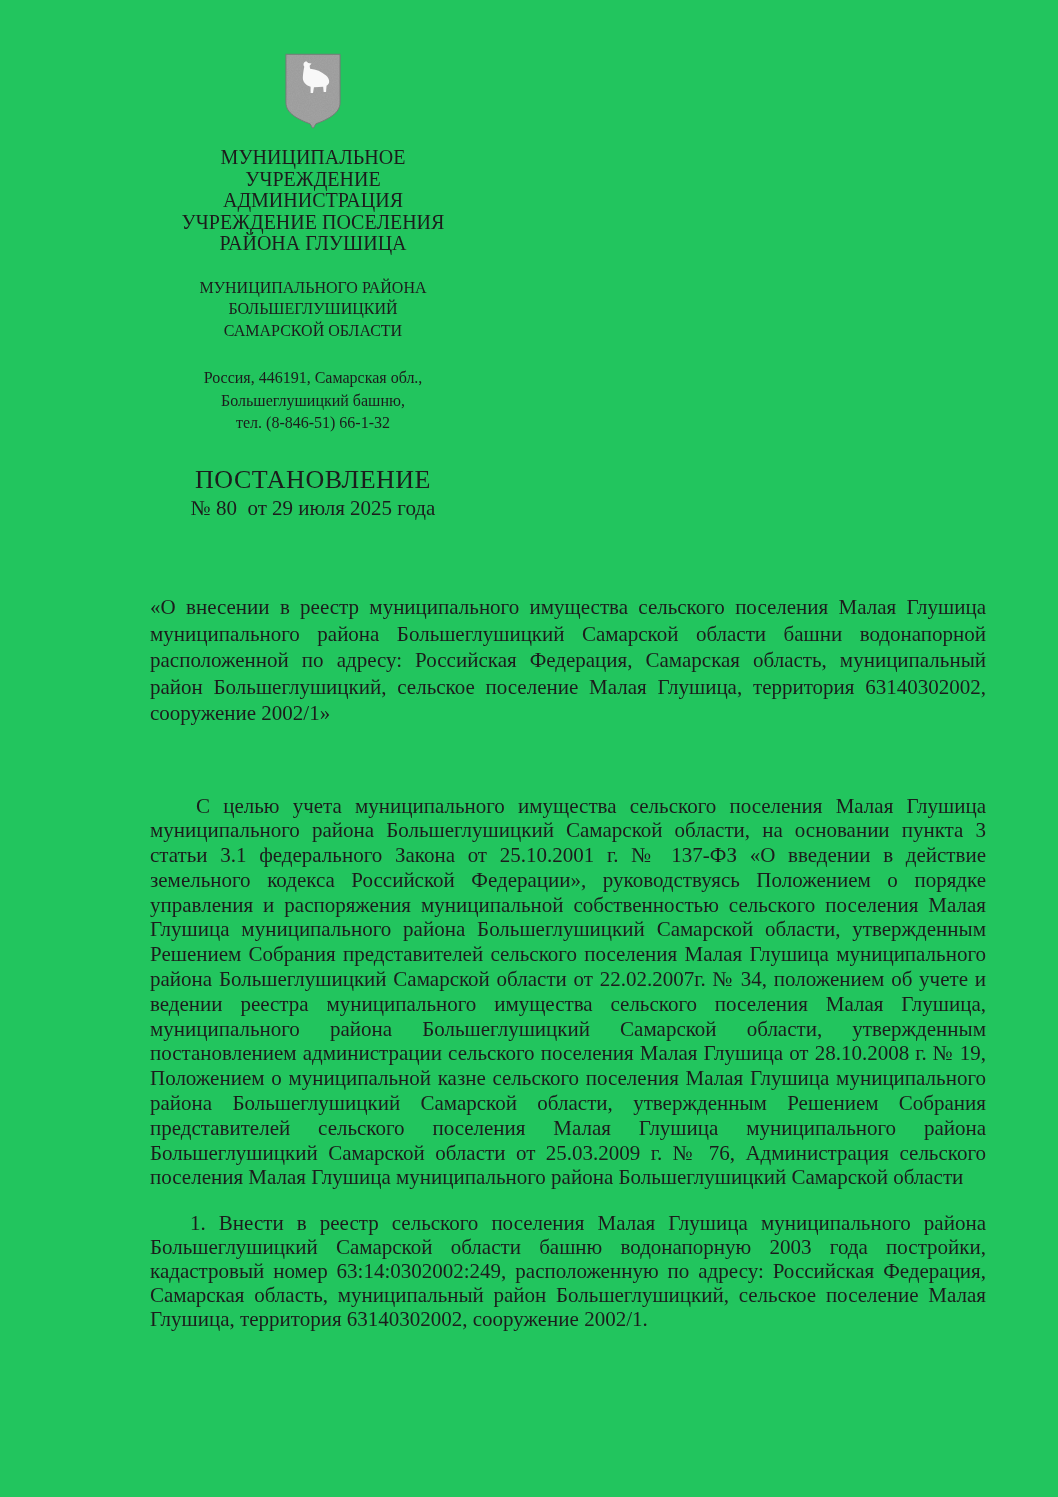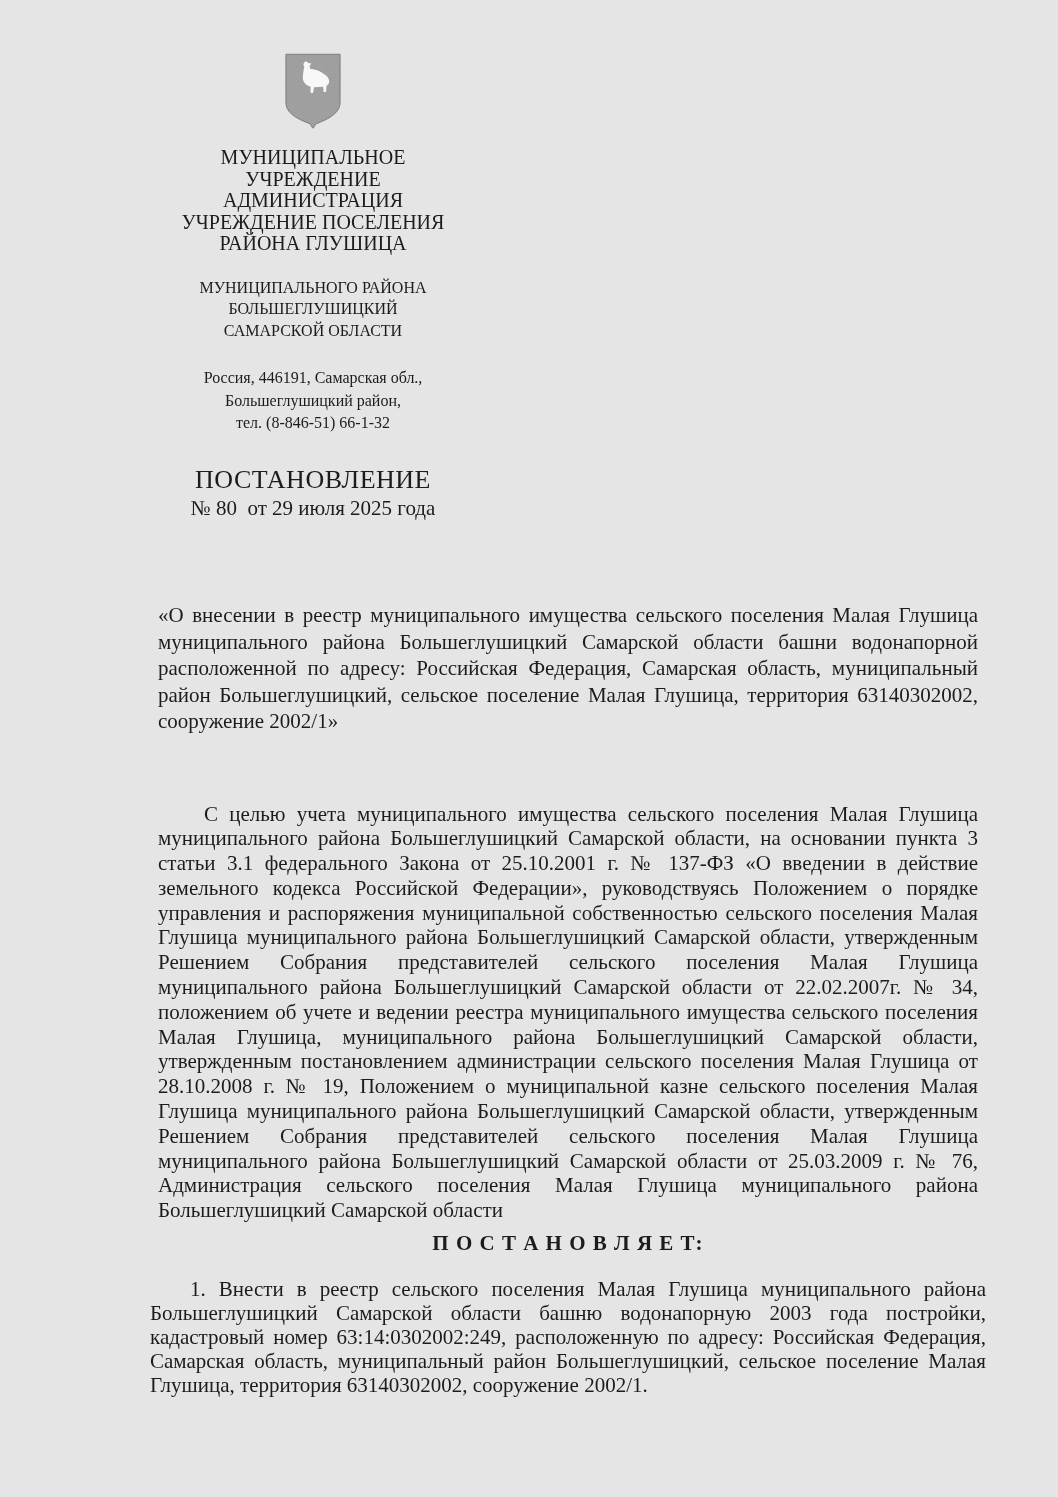--- a/index.html
+++ b/index.html
@@ -1,19 +1,19 @@
 <!DOCTYPE html>
 <html><head>
 <meta charset="utf-8">
 <style>
   html, body { margin:0; padding:0; background:#ffffff; }
   .page {
     position:relative;
     width:1058px; height:1497px;
-    background:#e5e5e5;
+    background:#22c55e;
     color:#1c1c1c;
     font-family:"Liberation Serif","DejaVu Serif",serif;
     overflow:hidden;
   }
   .letterhead {
     position:absolute; left:132px; top:52px; width:362px;
     text-align:center;
   }
   .emblem { display:block; margin:0 auto; }
   .org-block   { margin-top:17px; font-size:20px; line-height:21.5px; }
@@ -21,21 +21,21 @@
   .address-block  { margin-top:26px; font-size:16px; line-height:22.5px; }
   .doc-type {
     margin-top:30px;
     font-size:26px; line-height:29px; letter-spacing:0.5px;
   }
   .doc-num { margin-top:2px; font-size:21px; line-height:24px; white-space:pre-wrap; }
   .content {
     position:absolute; left:150px; top:594px; width:836px;
     font-size:21px;
   }
-  .content p { margin:8px; padding:0; }
+  .content p { margin:0; padding:0; }
   .subject {
     text-align:justify;
     line-height:26.5px;
   }
   .preamble {
     margin-top:67px !important;
     text-align:justify;
     text-indent:46px;
     line-height:24.8px;
   }
@@ -94,34 +94,33 @@
       </div>
 
     <div class="district-block">
         <div>МУНИЦИПАЛЬНОГО РАЙОНА</div>
         <div>БОЛЬШЕГЛУШИЦКИЙ</div>
         <div>САМАРСКОЙ  ОБЛАСТИ</div>
       </div>
 
     <div class="address-block">
         <div>Россия,  446191, Самарская обл.,</div>
-        <div>Большеглушицкий район,</div>
+        <div>Большеглушицкий башню,</div>
         <div>тел. (8-846-51) 66-1-32</div>
       </div>
 
     <div class="doc-type">ПОСТАНОВЛЕНИЕ</div>
 
     <div class="doc-num">№ 80  от 29 июля 2025 года</div>
   </div>
 
   <div class="content">
     <p class="subject">«О внесении в реестр  муниципального имущества сельского поселения Малая Глушица муниципального района Большеглушицкий Самарской области  башни водонапорной расположенной по адресу: Российская Федерация, Самарская область, муниципальный район Большеглушицкий,  сельское поселение Малая Глушица, территория 63140302002, сооружение 2002/1»</p>
 
     <p class="preamble">С целью учета муниципального имущества сельского поселения Малая Глушица муниципального района Большеглушицкий Самарской области, на основании пункта 3 статьи 3.1 федерального Закона от 25.10.2001 г. № 137-ФЗ «О введении в действие земельного кодекса Российской Федерации», руководствуясь Положением о порядке управления и распоряжения муниципальной собственностью сельского поселения Малая Глушица муниципального района Большеглушицкий Самарской области, утвержденным Решением Собрания представителей сельского поселения Малая Глушица муниципального района Большеглушицкий Самарской области от 22.02.2007г. № 34, положением об учете и ведении реестра муниципального имущества сельского поселения Малая Глушица, муниципального района Большеглушицкий Самарской области, утвержденным постановлением администрации сельского поселения Малая Глушица от 28.10.2008 г. № 19, Положением о муниципальной казне сельского поселения Малая Глушица муниципального района Большеглушицкий Самарской области, утвержденным Решением Собрания представителей сельского поселения Малая Глушица муниципального района Большеглушицкий Самарской области от 25.03.2009 г. № 76, Администрация сельского поселения Малая Глушица муниципального района Большеглушицкий Самарской области</p>
 
-    <p class="resolves">П О С Т А Н О В Л Я Е Т:</p>
 
     <div>
         <div class="item-para">1. Внести в реестр сельского поселения Малая Глушица муниципального района Большеглушицкий Самарской области башню водонапорную 2003 года постройки, кадастровый номер 63:14:0302002:249, расположенную по адресу: Российская Федерация, Самарская область, муниципальный район Большеглушицкий,  сельское поселение Малая Глушица, территория 63140302002, сооружение 2002/1.</div>
       </div>
   </div>
 
 </div>
 
 </body></html>

